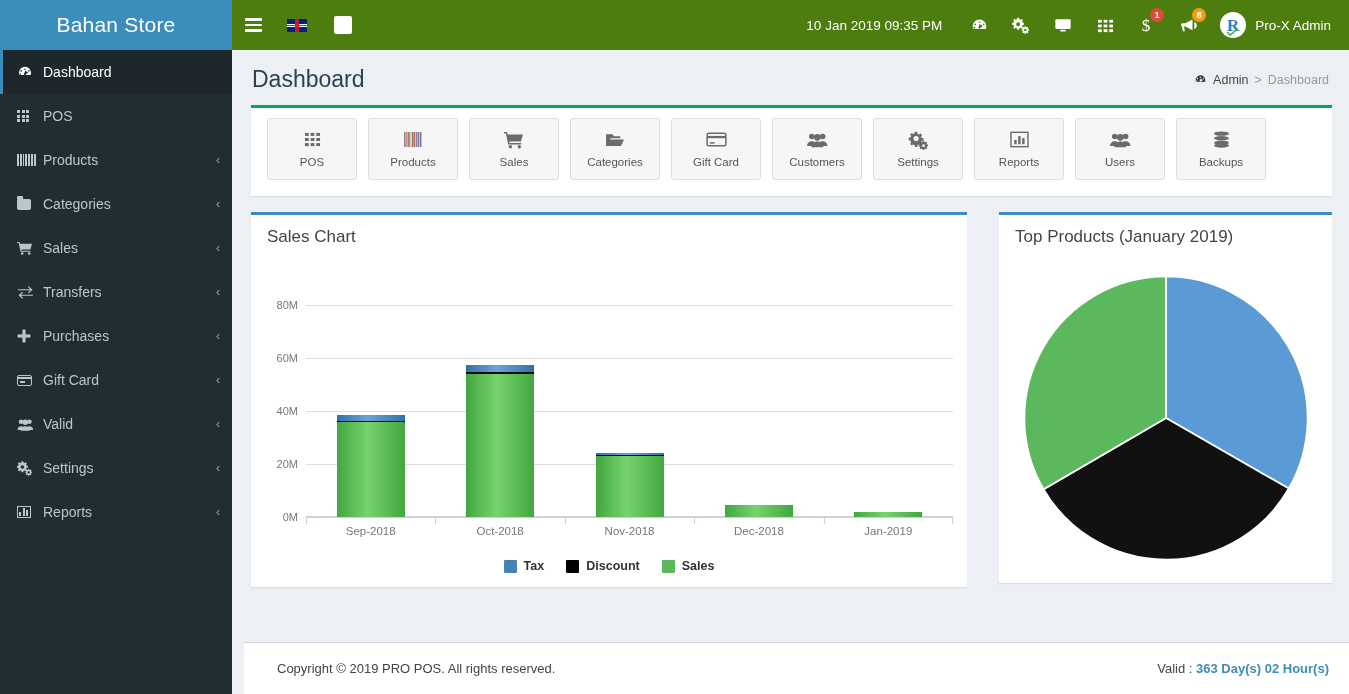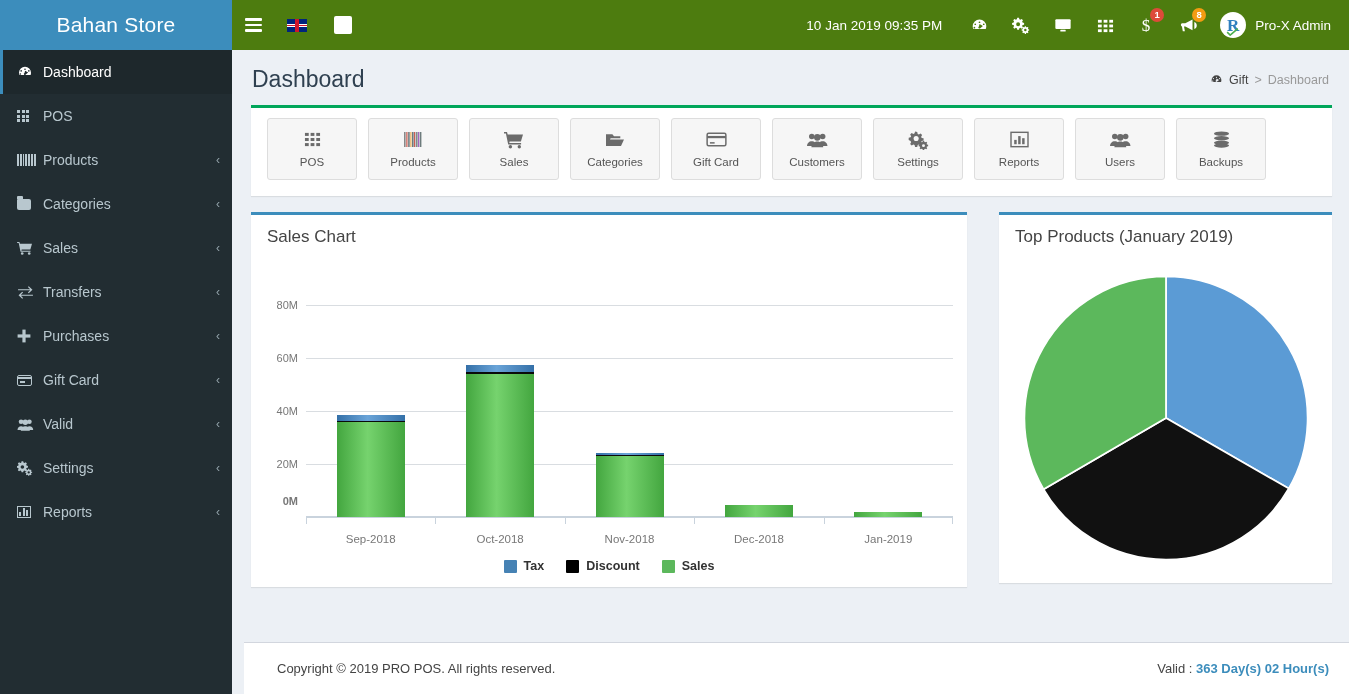--- a/index.html
+++ b/index.html
@@ -146,21 +146,21 @@
   .bar-slot::after {
     content: ""; position: absolute; bottom: -7px; left: 0; width: 1px; height: 7px; background: #c9d3dd;
   }
   .bar-slot:last-child::before {
     content: ""; position: absolute; bottom: -7px; right: 0; width: 1px; height: 7px; background: #c9d3dd;
   }
   .bar-stack { width: 68px; display: flex; flex-direction: column; justify-content: flex-end; }
   .seg-sales { background: linear-gradient(to right, #43a63f, #76d36e 45%, #43a63f); }
   .seg-discount { background: #0a0a0a; }
   .seg-tax { background: linear-gradient(to right, #3470a8, #6aa4d8 45%, #3470a8); }
-  .xlabels { position: absolute; left: 55px; right: 14px; top: 280px; display: flex; }
+  .xlabels { position: absolute; left: 55px; right: 14px; top: 272px; display: flex; }
   .xlabel { flex: 1; text-align: center; font-size: 11.5px; color: #777; }
   .legend { display: flex; justify-content: center; align-items: center; gap: 22px; margin-top: 16px; }
   .legend-item { display: flex; align-items: center; gap: 7px; font-size: 12.5px; font-weight: bold; color: #333; }
   .legend-swatch { width: 13px; height: 13px; border-radius: 1px; }
 
   
   .pie-wrap { height: 330px; display: flex; align-items: center; justify-content: center; }
   .pie { width: 292px; height: 292px; }
 
   
@@ -399,21 +399,21 @@
 
   <div class="content">
 
     <div class="content-head">
       <div class="page-title">Dashboard</div>
       <div class="breadcrumb">
         <span class="bc-home">
           <svg width="13" height="13" viewBox="0 0 20 20" fill="#444">
             <path d="M10 3.4a7.5 7.5 0 0 0-7.5 7.5c0 1 .2 2 .5 2.8h14a7.6 7.6 0 0 0 .5-2.8A7.5 7.5 0 0 0 10 3.4zm0 2.2a1 1 0 1 1 0 2 1 1 0 0 1 0-2zM5.2 7.6a1 1 0 1 1 0 2 1 1 0 0 1 0-2zm9.6 0a1 1 0 1 1 0 2 1 1 0 0 1 0-2zM4.2 11.5a1 1 0 1 1 0 2 1 1 0 0 1 0-2zm5.9-3l3.8 2.2-3 2.5a1.3 1.3 0 1 1-1.5-2z"></path>
           </svg>
-          <span>Gift</span>
+          <span>Admin</span>
         </span>
         <span class="sep">&gt;</span>
         <span class="bc-current">Dashboard</span>
       </div>
     </div>
 
     <div class="main-scroll">
 
       <div class="box">
         <div class="box-body">
@@ -559,21 +559,21 @@
       <div class="chart-row">
 
         <div class="box blue box-sales">
           <div class="box-header">
             <div class="box-title">Sales Chart</div>
           </div>
           <div class="chart-area">
             <div class="plot">
               <div id="gridlines">
                   <div class="gridline" style="top: 212px; background: rgb(201, 211, 221);"></div>
-                  <div class="ytick" style="top: 196px; font-weight: bold;">0M</div>
+                  <div class="ytick" style="top: 212px;">0M</div>
                   <div class="gridline" style="top: 159px;"></div>
                   <div class="ytick" style="top: 159px;">20M</div>
                   <div class="gridline" style="top: 106px;"></div>
                   <div class="ytick" style="top: 106px;">40M</div>
                   <div class="gridline" style="top: 53px;"></div>
                   <div class="ytick" style="top: 53px;">60M</div>
                   <div class="gridline" style="top: 0px;"></div>
                   <div class="ytick" style="top: 0px;">80M</div>
                 </div>
               <div class="axis-base"></div>

